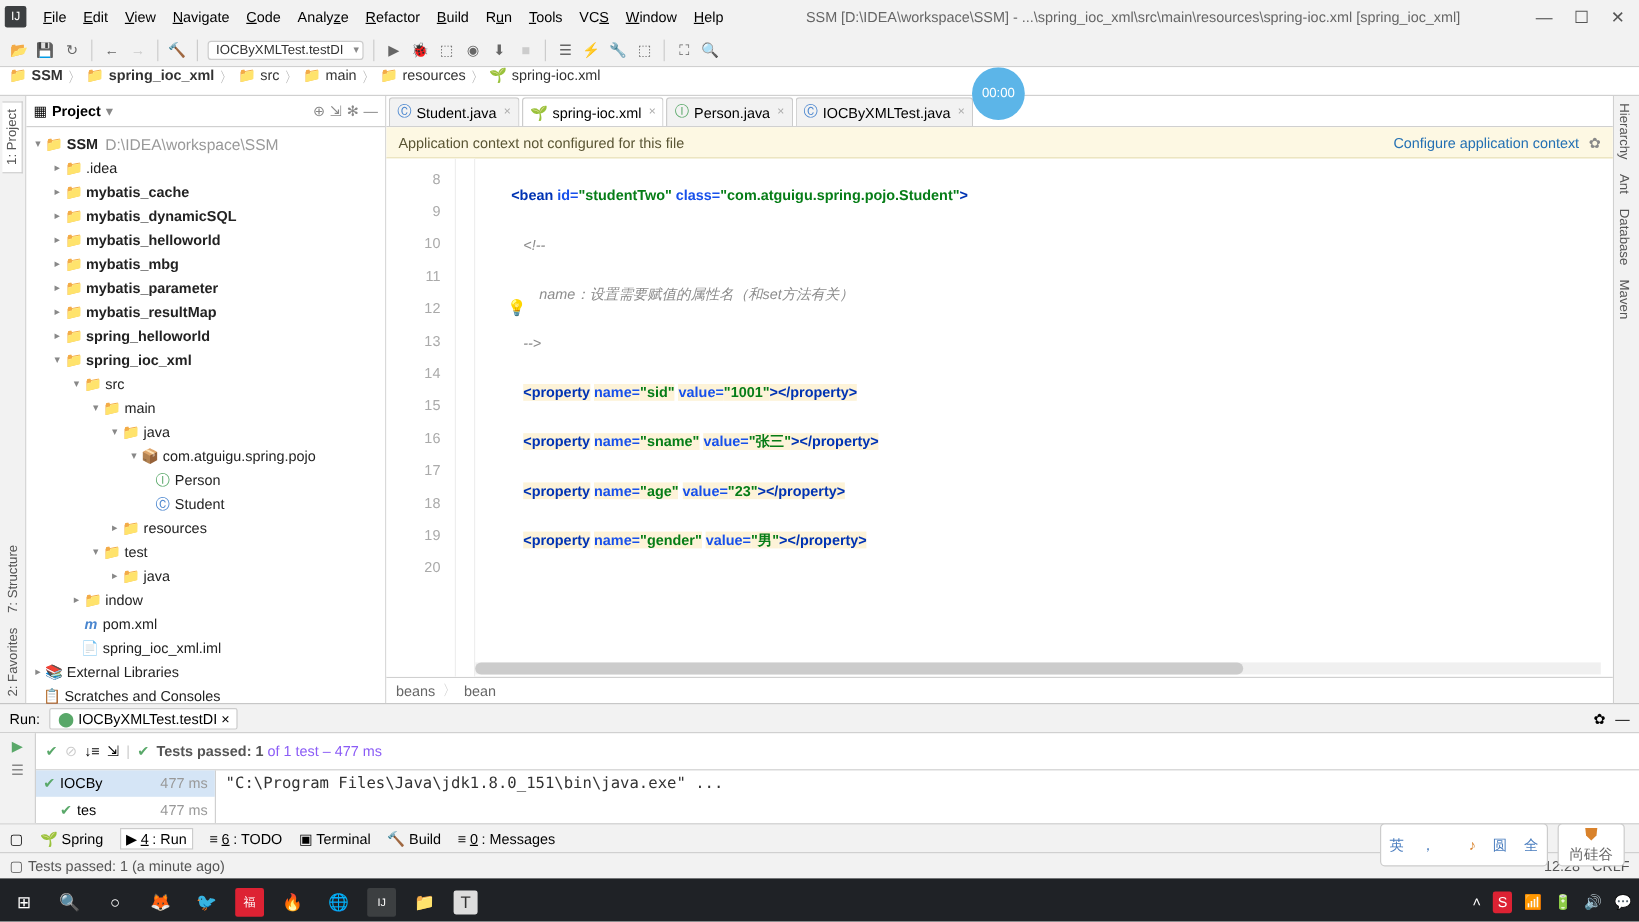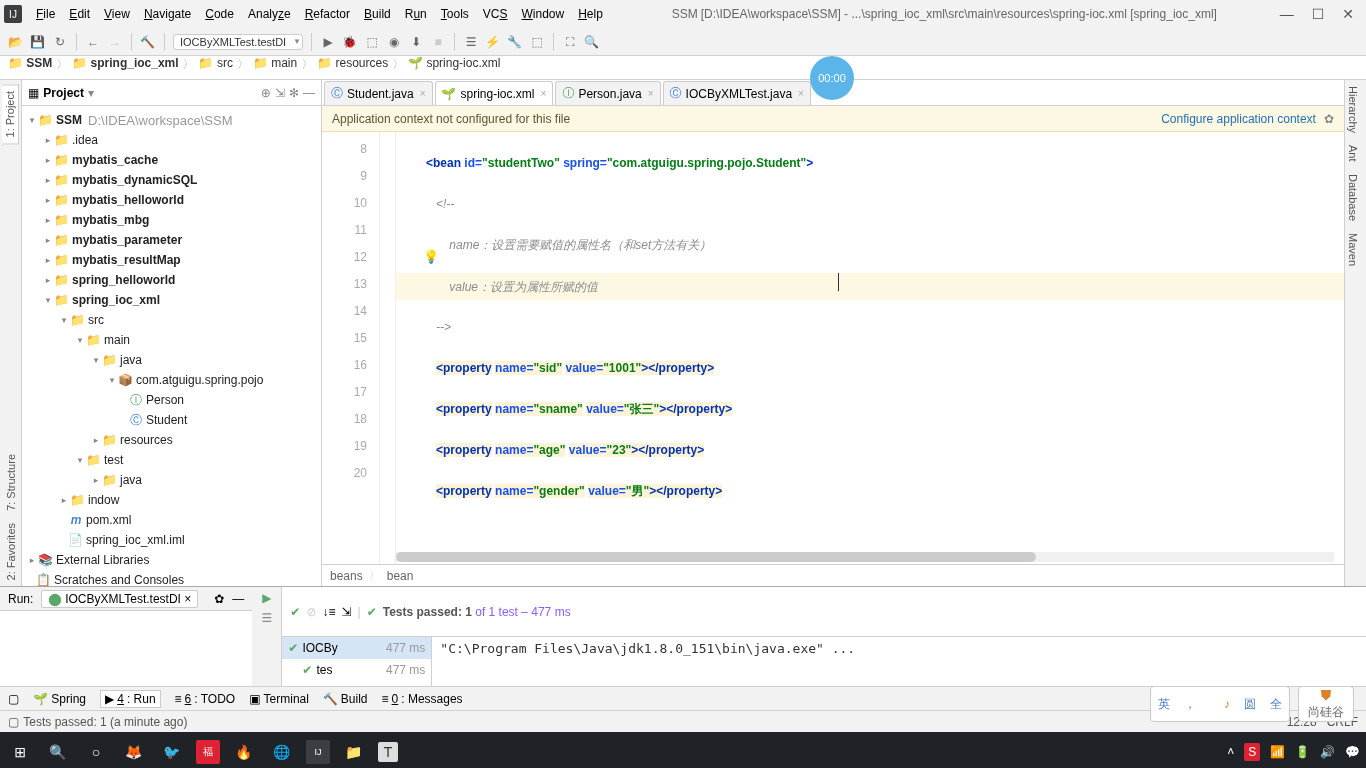--- a/index.html
+++ b/index.html
@@ -53,21 +53,21 @@
 .codelines { flex: 1; padding-top: 4px; white-space: pre; }
 .codelines .line { height: 27px; line-height: 27px; padding-left: 30px; }
 .codelines .hl { background: #fdf8e3; }
 .kw { color: #0033b3; font-weight: bold; }
 .attr { color: #1750eb; font-weight: bold; }
 .str { color: #067d17; font-weight: bold; }
 .cmt { color: #8c8c8c; font-style: italic; }
 .crumb-bottom { height: 22px; border-top: 1px solid #d0d0d0; display: flex; align-items: center; padding: 0 8px; color: #666; font-size: 11px; gap: 6px; }
 .rightstrip { width: 22px; background: #f2f2f2; border-left: 1px solid #d0d0d0; }
 .rightstrip .vtab { writing-mode: vertical-rl; padding: 6px 2px; font-size: 11px; color: #555; cursor: pointer; text-align: center; }
-.run-panel { height: 100px; border-top: 1px solid #aaa; background: #fff; display: flex; }
+.run-panel { height: 100px; border-top: 1px solid #aaa; background: #fff; display: flex; flex-direction: column; }
 .run-head { height: 24px; background: #f2f2f2; border-bottom: 1px solid #d0d0d0; display: flex; align-items: center; padding: 0 8px; gap: 8px; font-size: 11px; }
 .run-body { flex: 1; display: flex; }
 .run-tools { width: 30px; background: #f2f2f2; border-right: 1px solid #d0d0d0; display: flex; flex-direction: column; align-items: center; padding-top: 4px; gap: 6px; }
 .run-tools span { color: #59a869; cursor: pointer; }
 .run-tools .g { color: #888; }
 .run-left { width: 150px; border-right: 1px solid #d0d0d0; }
 .run-left .row { height: 22px; display: flex; align-items: center; padding: 0 6px; font-size: 11px; gap: 4px; }
 .run-left .ok { color: #59a869; }
 .run-left .time { color: #999; margin-left: auto; }
 .run-stat { height: 24px; border-bottom: 1px solid #d0d0d0; display: flex; align-items: center; padding: 0 8px; font-size: 11px; gap: 6px; flex: 1; }
@@ -345,24 +345,23 @@
           <div>18</div>
           <div>19</div>
         <div>20</div>
       </div>
       <div class="foldcol">
         <div style="position:relative">
             <span class="bulb">💡</span>
           </div>
       </div>
       <div class="codelines">
-<div class="line"><span class="kw">&lt;bean</span> <span class="attr">id=</span><span class="str">"studentTwo"</span> <span class="attr">spring=</span><span class="str">"com.atguigu.spring.pojo.Student"</span><span class="kw">&gt;</span></div>
+<div class="line"><span class="kw">&lt;bean</span> <span class="attr">id=</span><span class="str">"studentTwo"</span> <span class="attr">class=</span><span class="str">"com.atguigu.spring.pojo.Student"</span><span class="kw">&gt;</span></div>
 <div class="line">   <span class="cmt">&lt;!--</span></div>
 <div class="line">       <span class="cmt">name：设置需要赋值的属性名（和set方法有关）</span></div>
-<div class="line hl">       <span class="cmt">value：设置为属性所赋的值</span><span style="margin-left:240px;border-left:1px solid #333;height:18px;display:inline-block"></span></div>
 <div class="line">   <span class="cmt">--&gt;</span></div>
 <div class="line">   <span class="kw" style="background:#fdf3d8">&lt;property</span> <span class="attr" style="background:#fdf3d8">name=</span><span class="str" style="background:#fdf3d8">"sid"</span> <span class="attr" style="background:#fdf3d8">value=</span><span class="str" style="background:#fdf3d8">"1001"</span><span class="kw" style="background:#fdf3d8">&gt;&lt;/property&gt;</span></div>
 <div class="line">   <span class="kw" style="background:#fdf3d8">&lt;property</span> <span class="attr" style="background:#fdf3d8">name=</span><span class="str" style="background:#fdf3d8">"sname"</span> <span class="attr" style="background:#fdf3d8">value=</span><span class="str" style="background:#fdf3d8">"张三"</span><span class="kw" style="background:#fdf3d8">&gt;&lt;/property&gt;</span></div>
 <div class="line">   <span class="kw" style="background:#fdf3d8">&lt;property</span> <span class="attr" style="background:#fdf3d8">name=</span><span class="str" style="background:#fdf3d8">"age"</span> <span class="attr" style="background:#fdf3d8">value=</span><span class="str" style="background:#fdf3d8">"23"</span><span class="kw" style="background:#fdf3d8">&gt;&lt;/property&gt;</span></div>
 <div class="line">   <span class="kw" style="background:#fdf3d8">&lt;property</span> <span class="attr" style="background:#fdf3d8">name=</span><span class="str" style="background:#fdf3d8">"gender"</span> <span class="attr" style="background:#fdf3d8">value=</span><span class="str" style="background:#fdf3d8">"男"</span><span class="kw" style="background:#fdf3d8">&gt;&lt;/property&gt;</span></div>
 <div class="line"></div>
 
 
       </div>
     </div>

